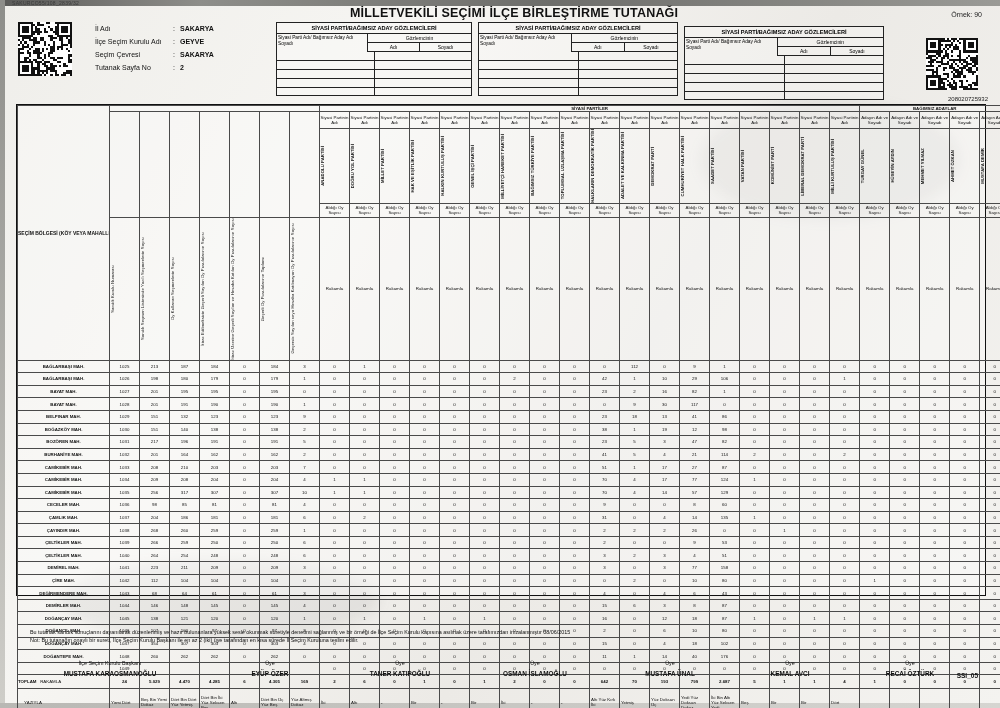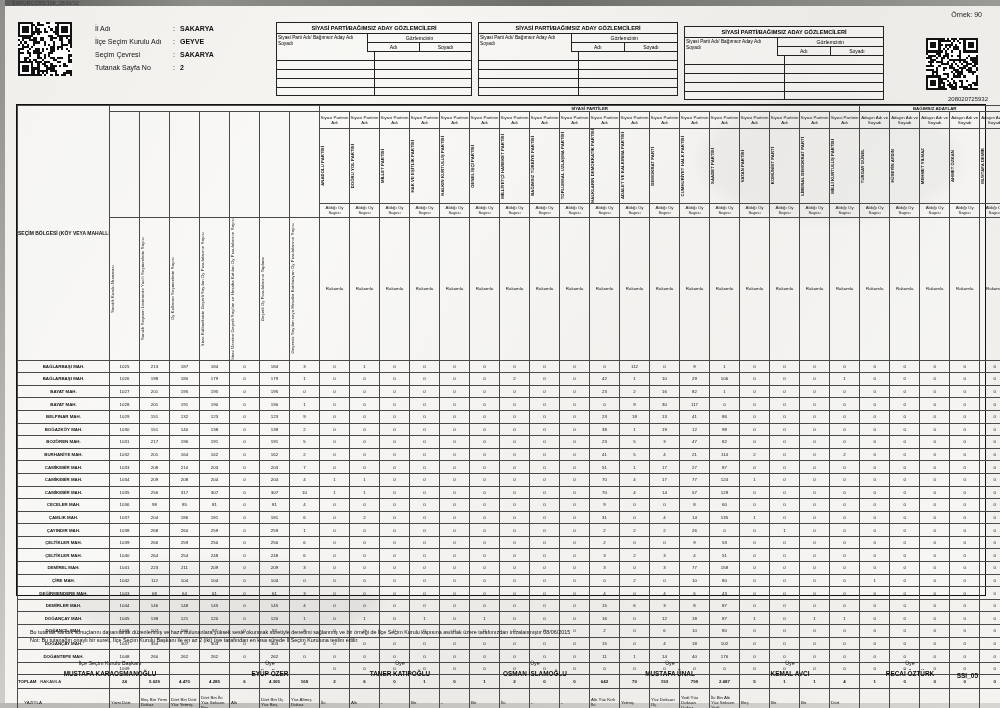--- a/index.html
+++ b/index.html
@@ -80,20 +80,21 @@
 
 <div class="page">
   <div class="scan-top"></div>
   <div class="scan-left"></div>
   <div class="scan-bot"></div>
 
   <div class="smudge" style="left:60px;top:560px;width:320px;height:80px;"></div>
   <div class="smudge" style="left:700px;top:100px;width:260px;height:120px;"></div>
 
   <div class="docid">SAKURCO55/108_2839/32</div>
+  <div class="title">MİLLETVEKİLİ SEÇİMİ İLÇE BİRLEŞTİRME TUTANAĞI</div>
   <div class="ornek">Örnek: 90</div>
   <div class="barcode-num">208020725932</div>
 
   <div class="qr" id="qr-left">
       <i style="left:0.00px;top:0.00px;width:2.16px;height:2.16px"></i>
       <i style="left:2.16px;top:0.00px;width:2.16px;height:2.16px"></i>
       <i style="left:4.32px;top:0.00px;width:2.16px;height:2.16px"></i>
       <i style="left:6.48px;top:0.00px;width:2.16px;height:2.16px"></i>
       <i style="left:8.64px;top:0.00px;width:2.16px;height:2.16px"></i>
       <i style="left:10.80px;top:0.00px;width:2.16px;height:2.16px"></i>

